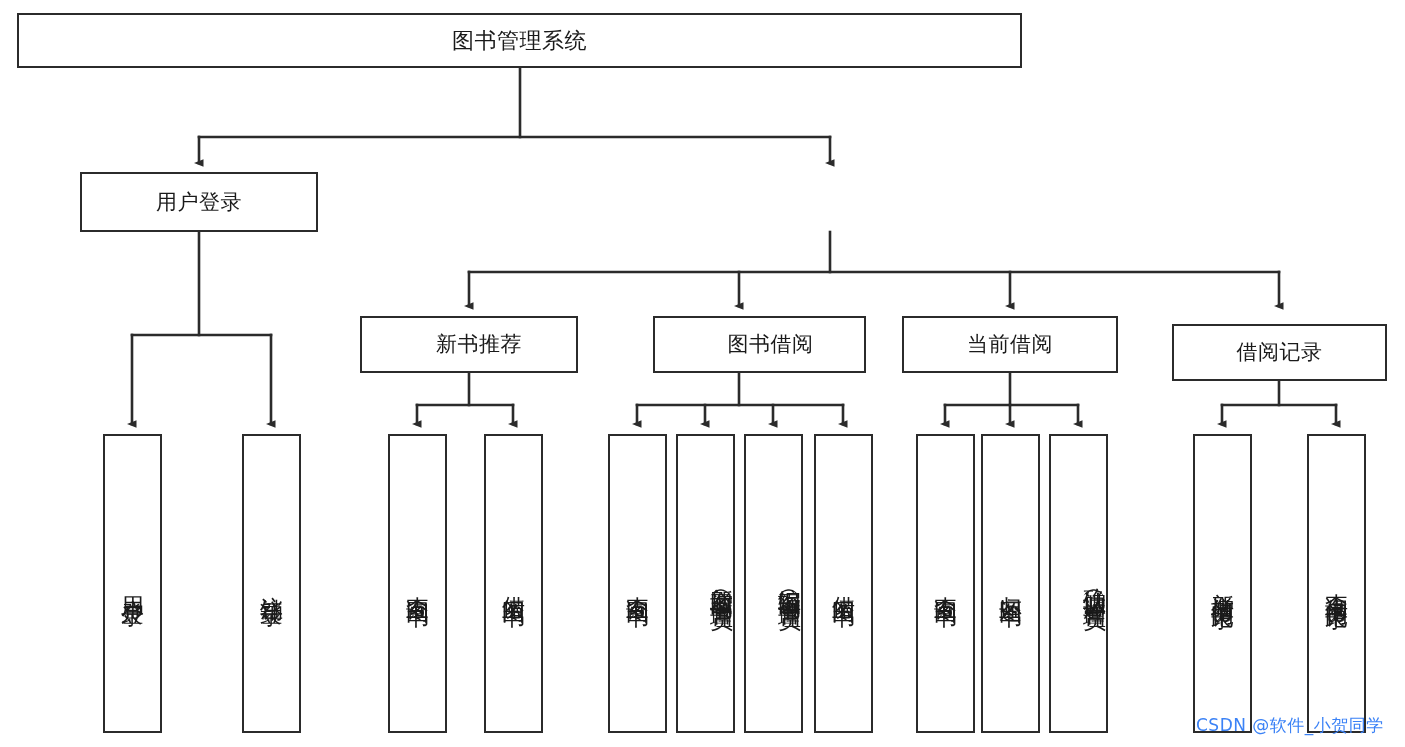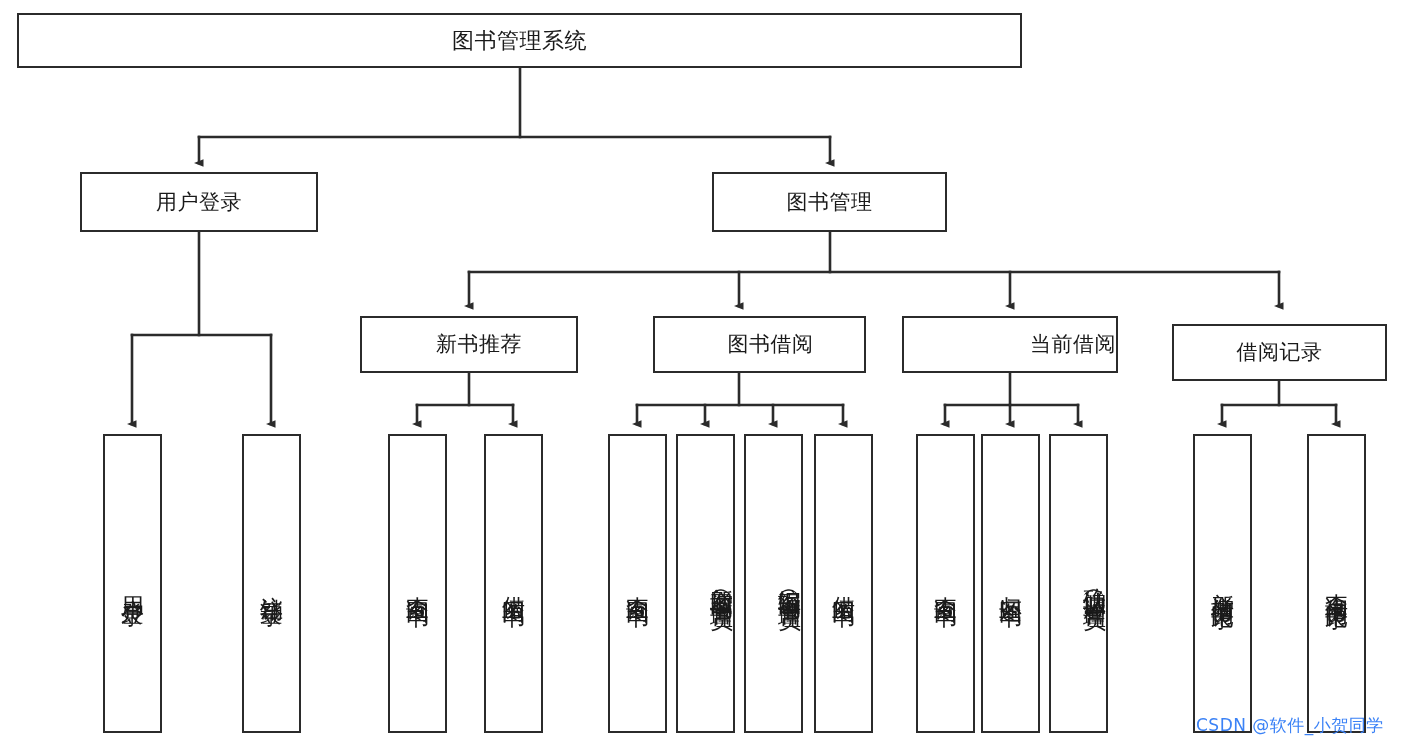--- a/index.html
+++ b/index.html
@@ -108,31 +108,28 @@
     </g>
   </svg>
 
   <div class="node root" style="left:17px;top:13px;width:1005px;height:55px;">
     <span>图书管理系统</span>
   </div>
 
   <div class="node h" style="left:80px;top:172px;width:238px;height:60px;">
     <span>用户登录</span>
   </div>
-  <div class="node h" style="left:712px;top:172px;width:235px;height:60px;">
-    <span>图书管理</span>
-  </div>
 
   <div class="node h" style="left:360px;top:316px;width:218px;height:57px;padding-left:20px;">
     <span>新书推荐</span>
   </div>
   <div class="node h" style="left:653px;top:316px;width:213px;height:57px;padding-left:22px;">
     <span>图书借阅</span>
   </div>
-  <div class="node h" style="left:902px;top:316px;width:216px;height:57px;justify-content:flex-end;">
+  <div class="node h" style="left:902px;top:316px;width:216px;height:57px;">
     <span>当前借阅</span>
   </div>
   <div class="node h" style="left:1172px;top:316px;width:215px;height:57px;margin-top:8px;">
     <span>借阅记录</span>
   </div>
 
   <div class="node v" style="left:103px;top:434px;width:59px;height:299px;">
     <span>用户登录</span>
   </div>
   <div class="node v" style="left:242px;top:434px;width:59px;height:299px;">

